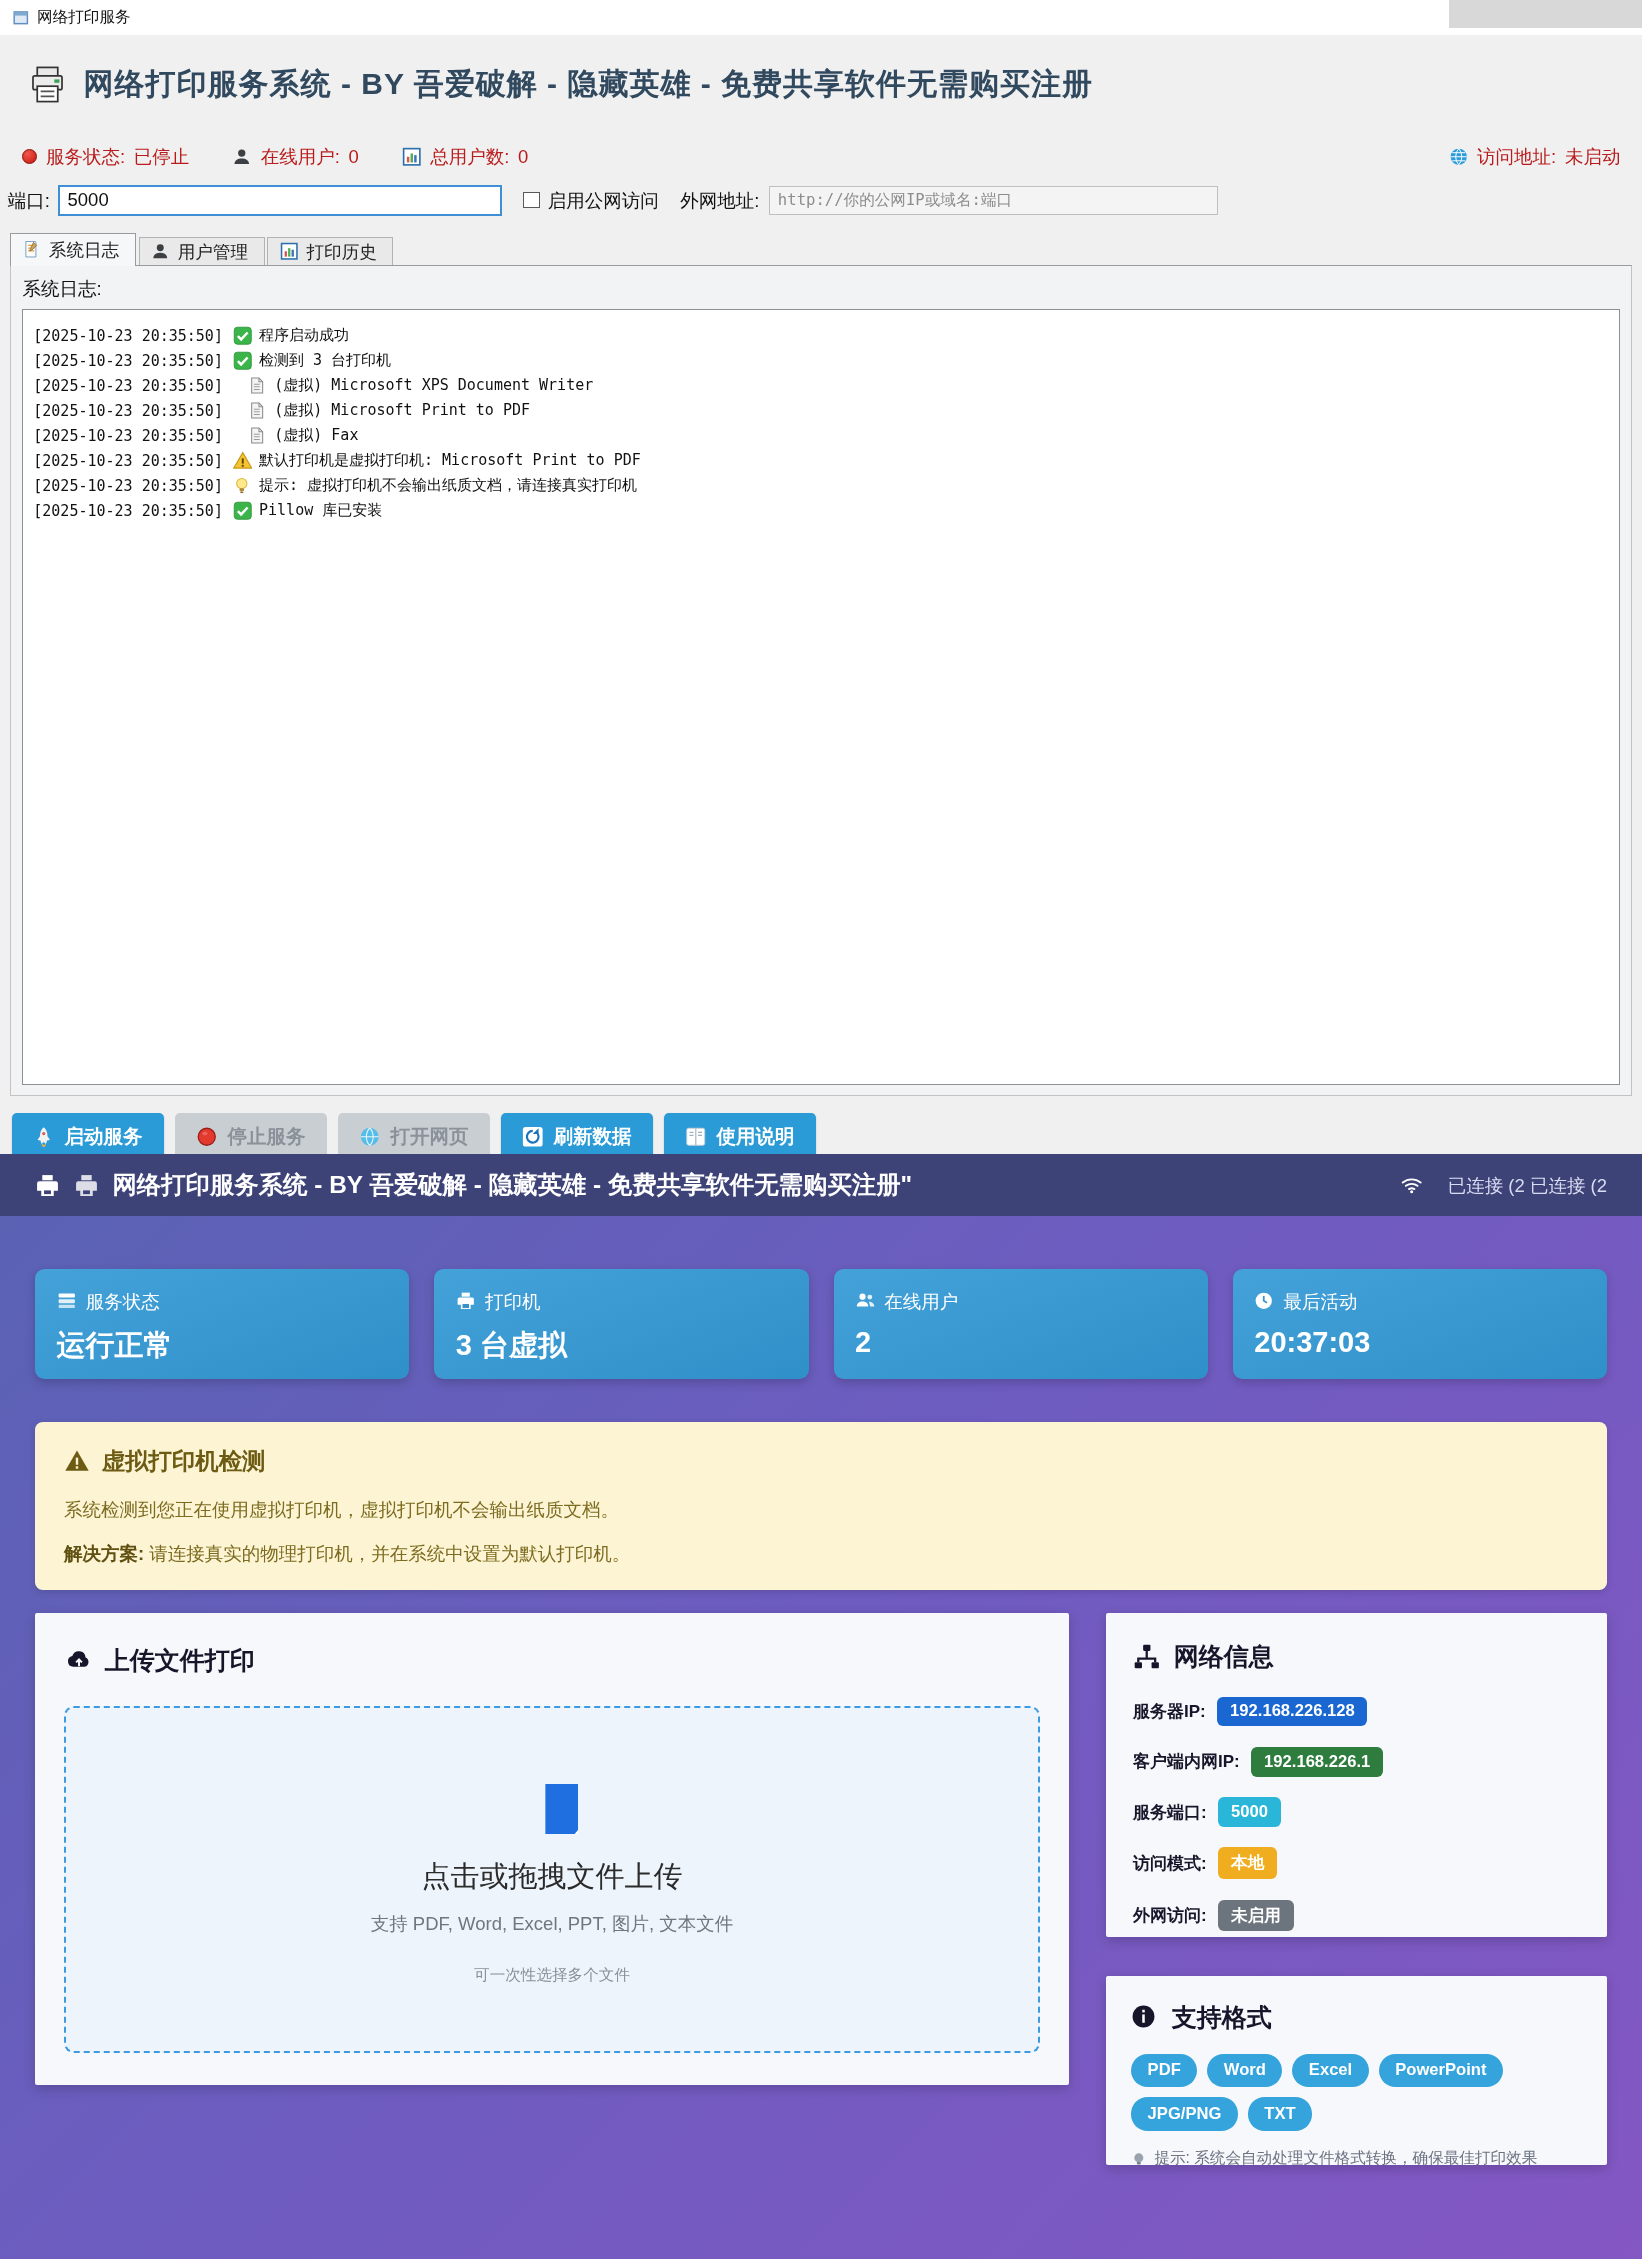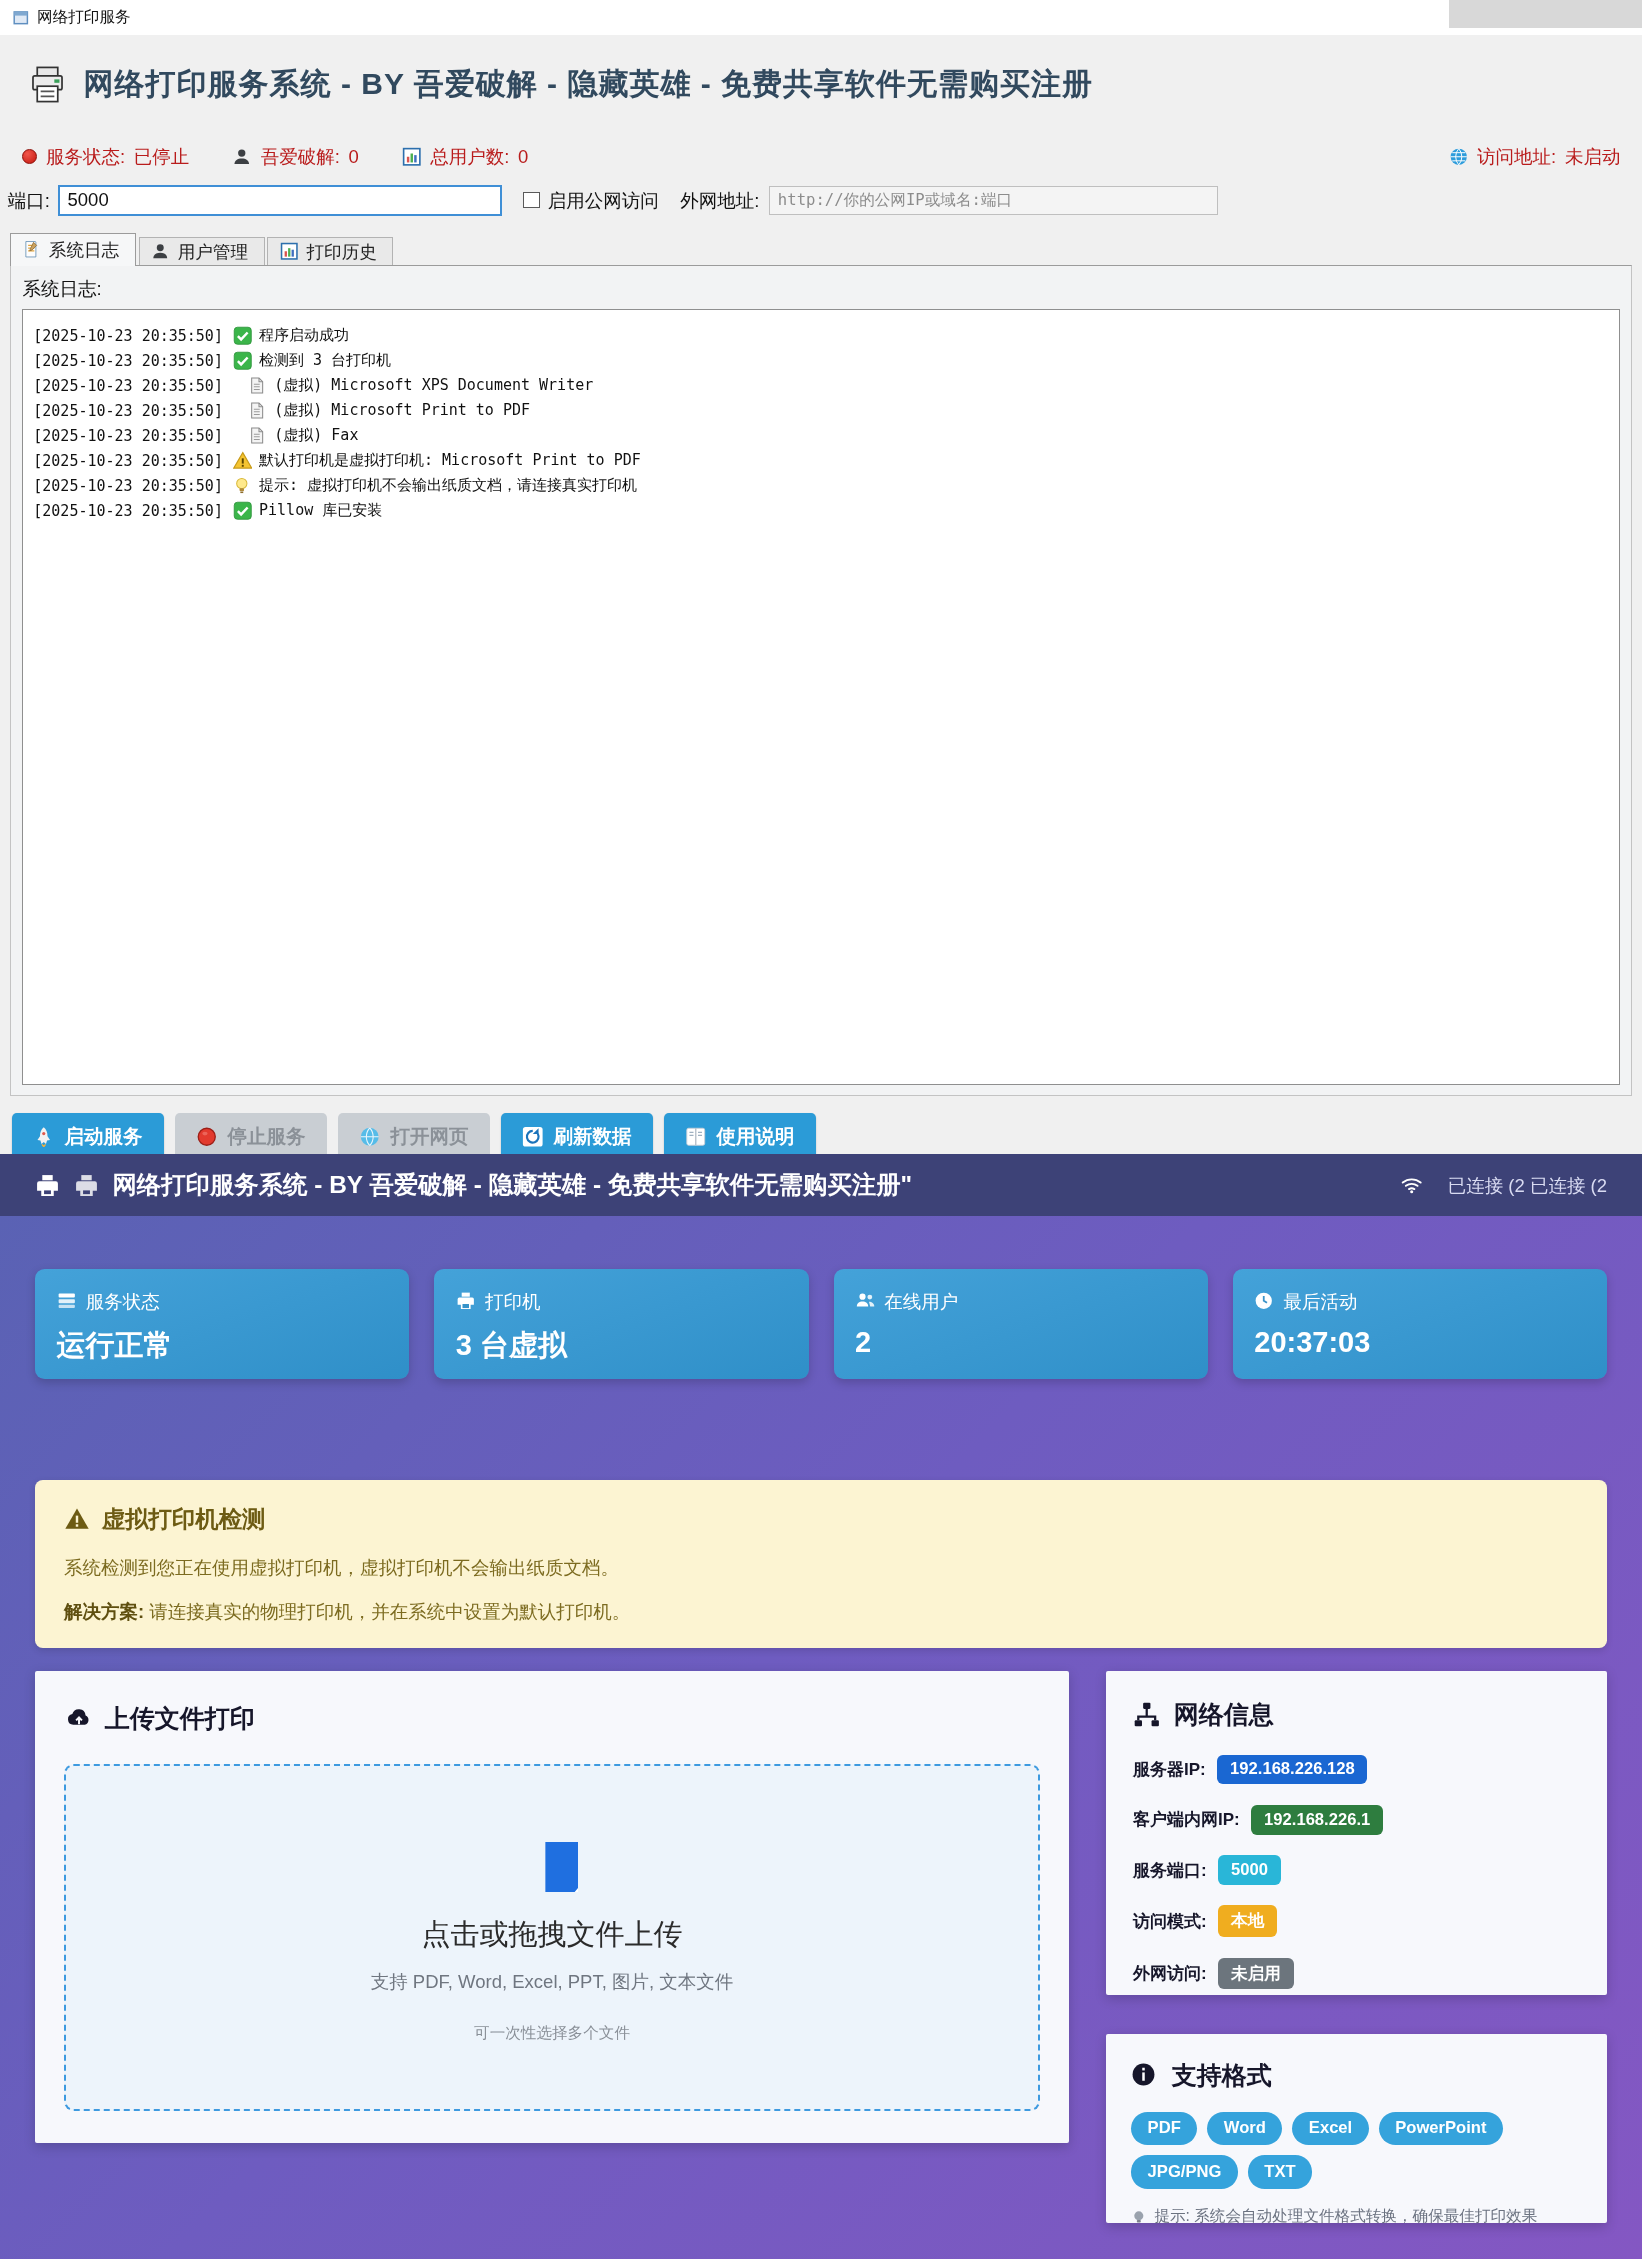--- a/index.html
+++ b/index.html
@@ -54,21 +54,21 @@
   .web-title { color:#fff; font-size:24.4px; font-weight:bold; white-space:nowrap; overflow:hidden; }
   .web-conn { margin-left:auto; display:flex; align-items:center; gap:24px; color:#d9dbf2; font-size:18.5px; white-space:nowrap; overflow:hidden; max-width:322px; flex:0 0 auto; }
   .web-body { height:1044px; background:linear-gradient(135deg,#5a62b4 0%,#6e5cc0 45%,#8457c3 100%); padding:0 35px; overflow:hidden; }
 
   .cards { display:grid; grid-template-columns:repeat(4,1fr); gap:25px; margin-top:53px; }
   .card { height:110px; border-radius:9.8px; background:linear-gradient(160deg,#44a2d9,#2f8fc8); box-shadow:0 3.9px 9.8px rgba(0,0,0,.18); padding:19.5px 21.5px; color:#fff; }
   .card-top { display:flex; align-items:center; gap:9.8px; font-size:18.5px; }
   .card-top .cic { width:19.5px; height:19.5px; }
   .card-val { font-size:29px; font-weight:bold; margin-top:12.7px; }
 
-  .warnbox { margin-top:101px; background:#fcf4d2; border-radius:7.8px; padding:23.4px 29px; box-shadow:0 2.9px 7.8px rgba(0,0,0,.12); }
+  .warnbox { margin-top:43px; background:#fcf4d2; border-radius:7.8px; padding:23.4px 29px; box-shadow:0 2.9px 7.8px rgba(0,0,0,.12); }
   .warn-head { display:flex; align-items:center; gap:11.7px; font-size:23.4px; font-weight:bold; color:#6d5b13; }
   .warn-line { font-size:18.5px; color:#7c6b20; margin-top:19.5px; }
   .warn-line b { color:#5f4f10; }
 
   .content-grid { display:grid; grid-template-columns:1034px 501px; gap:37px; margin-top:23.4px; align-items:start; }
   .panel { background:#f7f8fc; border-radius:2px; box-shadow:0 3.9px 11.7px rgba(0,0,0,.18); }
   .panel-head { display:flex; align-items:center; gap:13.7px; font-size:25px; font-weight:bold; color:#16162a; }
   .panel-head .pic { width:27px; height:27px; flex:0 0 auto; }
 
   .upload-panel { padding:31px 29px; height:472px; }
@@ -126,21 +126,21 @@
         <span>服务状态:</span>
         <span>已停止</span>
       </span>
       <span class="status-item">
         <span>
             <svg width="19.5" height="19.5" viewBox="0 0 24 24" fill="none">
               <circle cx="12" cy="7.5" r="4.5" fill="#3c3f43"></circle>
               <path d="M3 21c0-4.5 4-7 9-7s9 2.5 9 7z" fill="#3c3f43"></path>
             </svg>
           </span>
-        <span>吾爱破解:</span>
+        <span>在线用户:</span>
         <span>0</span>
       </span>
       <span class="status-item">
         <span>
             <svg width="19.5" height="19.5" viewBox="0 0 24 24" fill="none">
               <rect x="2" y="2" width="20" height="20" fill="#fff" stroke="#2c6fad" stroke-width="2"></rect>
               <rect x="6" y="12" width="3" height="7" fill="#d9534f"></rect>
               <rect x="10.5" y="8" width="3" height="11" fill="#4caf50"></rect>
               <rect x="15" y="10" width="3" height="9" fill="#3f6fbf"></rect>
             </svg>

